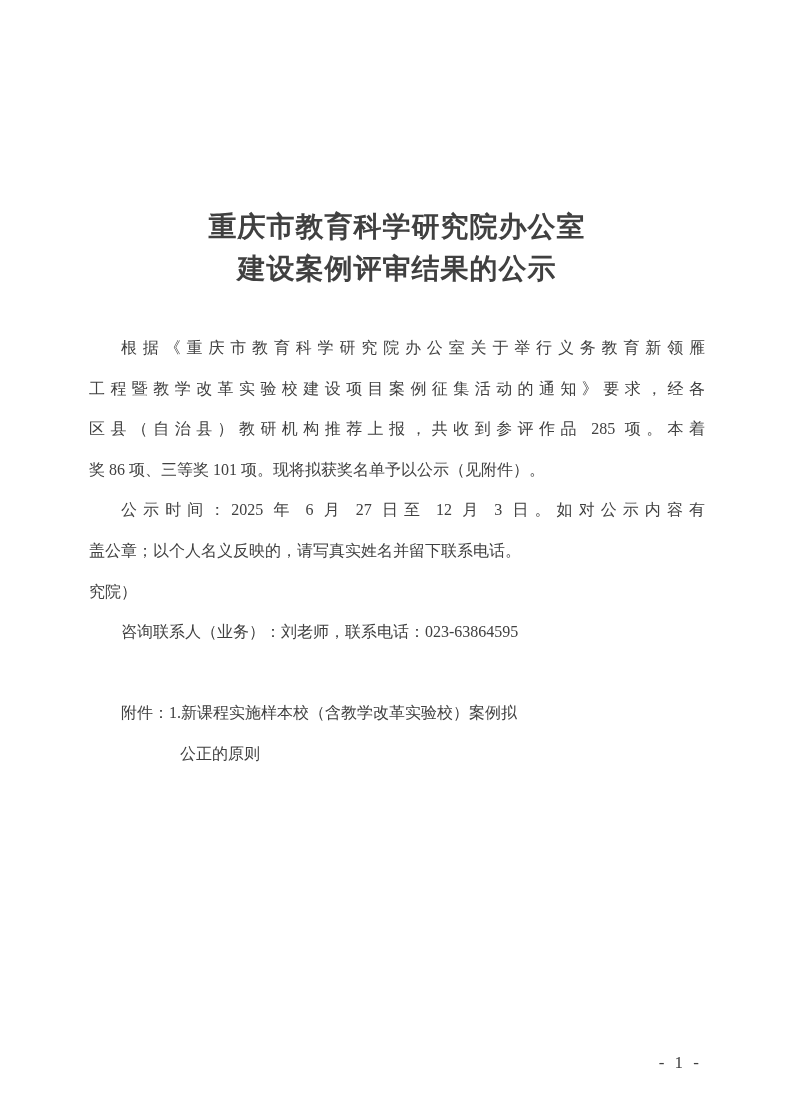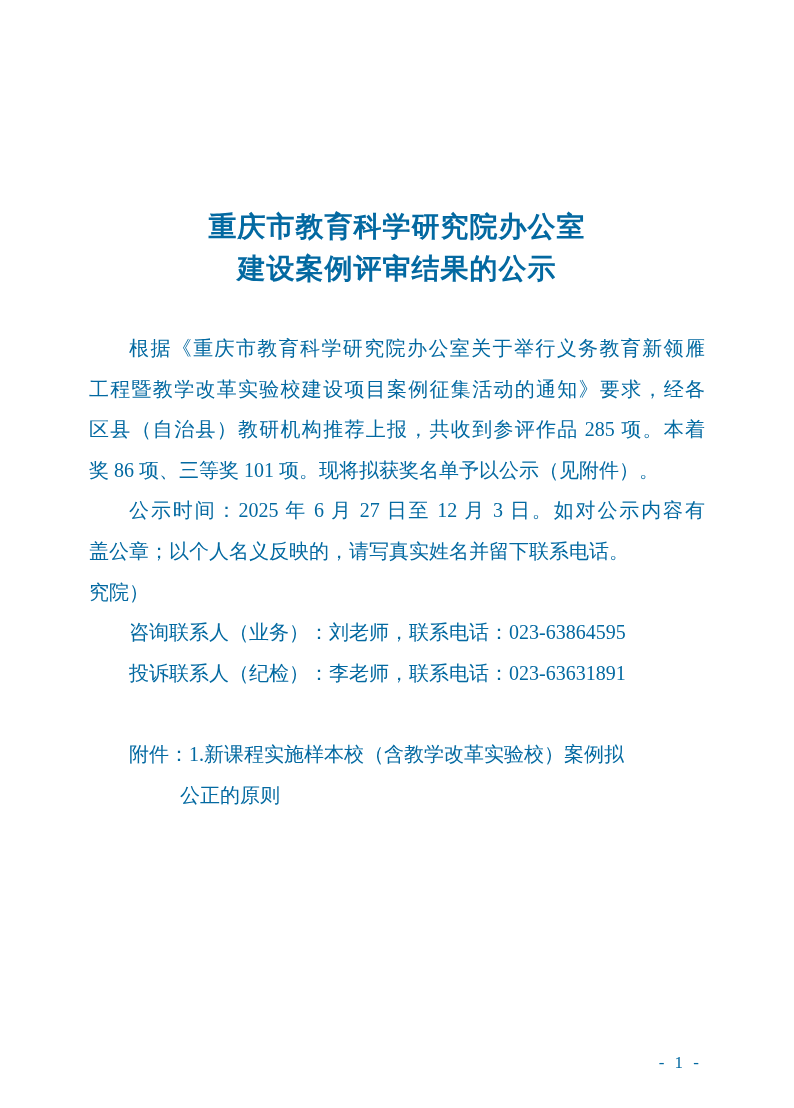--- a/index.html
+++ b/index.html
@@ -7,41 +7,41 @@
     padding: 0;
     background: #ffffff;
   }
   .page {
     position: relative;
     width: 794px;
     height: 1108px;
     background: #ffffff;
     overflow: hidden;
     font-family: "Liberation Serif", "DejaVu Serif", serif;
-    color: #0369a1;
+    color: #404040;
   }
   .content {
     position: absolute;
     left: 89px;
     top: 206px;
     width: 616px;
   }
   .title-block {
     text-align: center;
     font-weight: bold;
     font-size: 28px;
     line-height: 42px;
     letter-spacing: 1px;
   }
   .title-line {
     white-space: nowrap;
   }
   .body-block {
     margin-top: 38px;
-    font-size: 20px;
+    font-size: 16px;
     line-height: 40.6px;
   }
   .ln {
     min-height: 40.6px;
   }
   
   .j {
     text-align: justify;
     text-align-last: justify;
   }
@@ -79,21 +79,20 @@
 
     <div class="body-block">
       <div class="ln j ind">根据《重庆市教育科学研究院办公室关于举行义务教育新领雁</div>
       <div class="ln j">工程暨教学改革实验校建设项目案例征集活动的通知》要求，经各</div>
       <div class="ln j">区县（自治县）教研机构推荐上报，共收到参评作品 285 项。本着</div>
       <div class="ln">奖 86 项、三等奖 101 项。现将拟获奖名单予以公示（见附件）。</div>
       <div class="ln j ind">公示时间：2025 年 6 月 27 日至 12 月 3 日。如对公示内容有</div>
       <div class="ln">盖公章；以个人名义反映的，请写真实姓名并留下联系电话。</div>
       <div class="ln">究院）</div>
       <div class="ln ind">咨询联系人（业务）：刘老师，联系电话：023-63864595</div>
-      <div class="ln ind">投诉联系人（纪检）：李老师，联系电话：023-63631891</div>
       <div class="ln ind gap">附件：1.新课程实施样本校（含教学改革实验校）案例拟</div>
       <div class="ln ind2">公正的原则</div>
     </div>
 
   </div>
 
   <div class="page-number">- 1 -</div>
 </div>
 
 </body></html>

